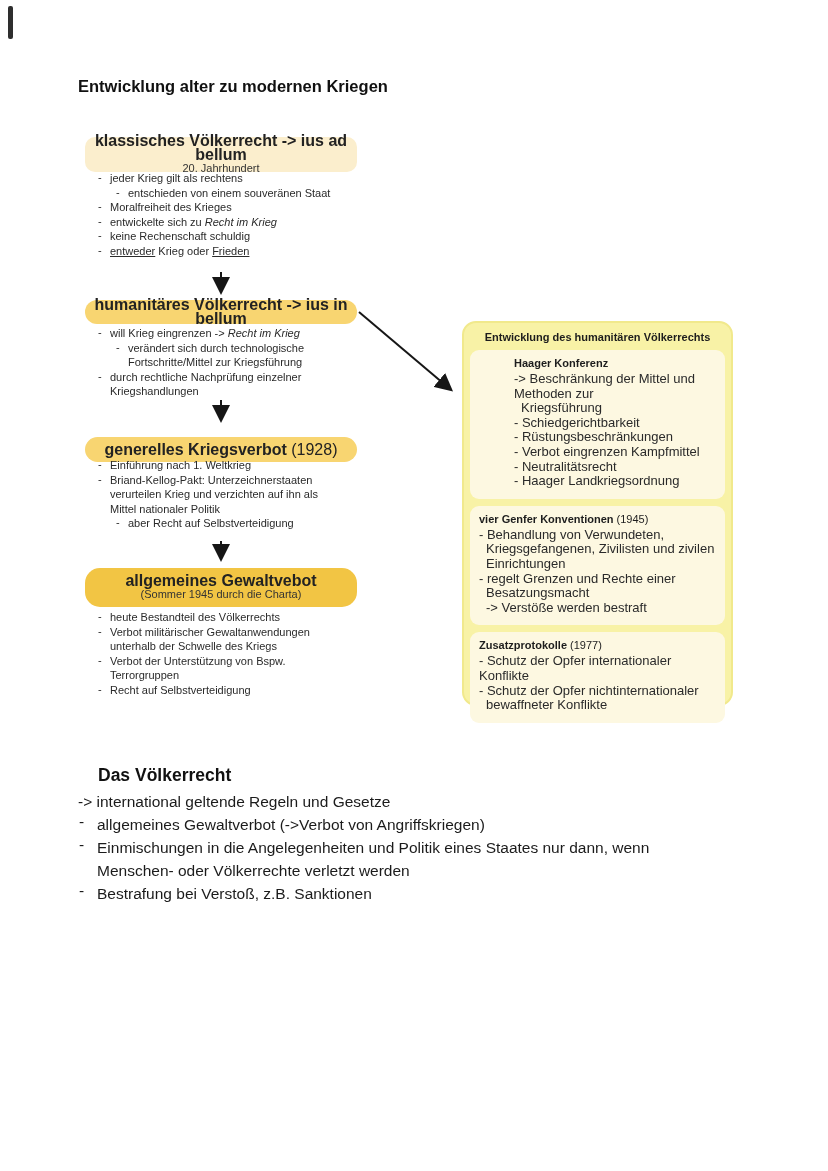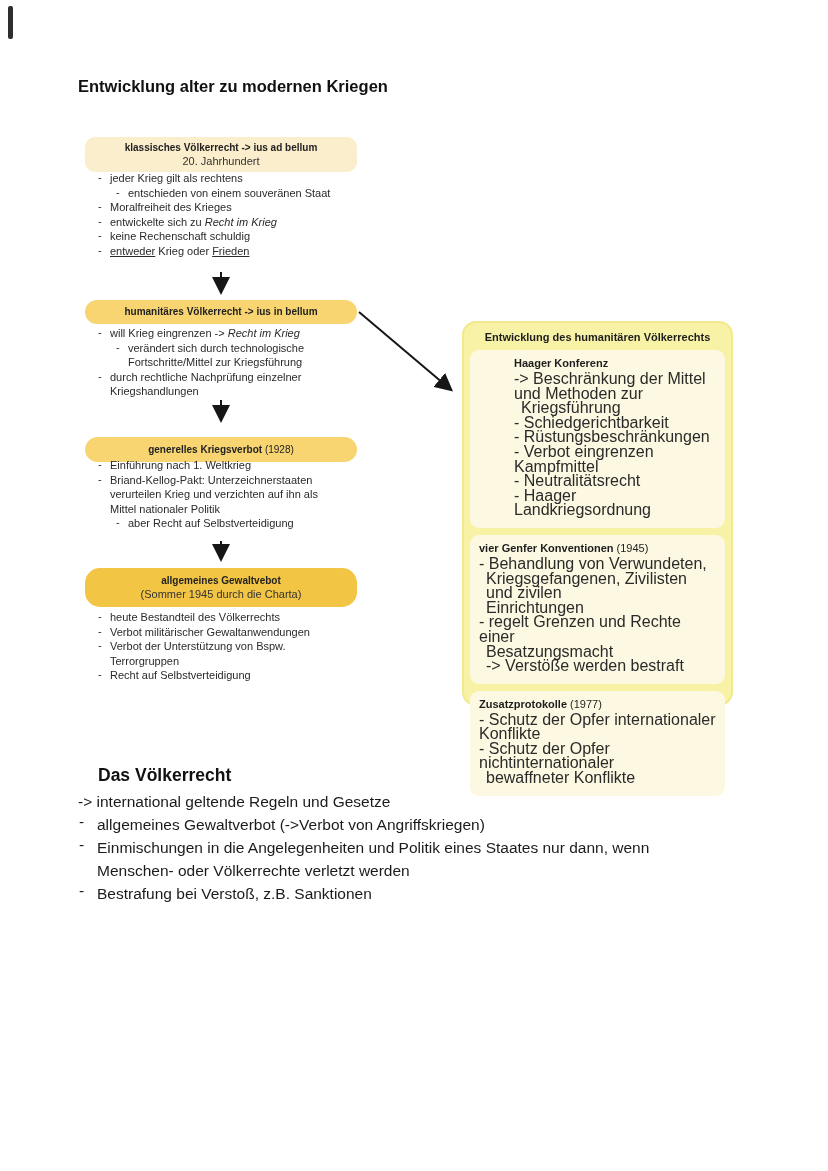--- a/index.html
+++ b/index.html
@@ -10,41 +10,41 @@
   .ink-mark{position:absolute;left:8px;top:6px;width:5px;height:33px;background:#2e2e2e;border-radius:2px;}
   .h1{position:absolute;left:78px;top:77px;font-size:16.5px;font-weight:bold;color:#111;}
 
   
   .fbox{position:absolute;left:85px;width:272px;display:flex;flex-direction:column;justify-content:center;
         text-align:center;color:#222;box-sizing:border-box;}
   .b1{top:137px;height:35px;border-radius:10px;}
   .b2{top:300px;height:24px;border-radius:12px;}
   .b3{top:430px;height:25px;border-radius:13px;}
   .b4{top:568px;height:39px;border-radius:15px;}
-  .fbox-title{font-weight:bold;font-size:10px;line-height:14px;}
+  .fbox-title{font-weight:bold;font-size:16px;line-height:14px;}
   .fbox-sub{font-size:11px;line-height:13.5px;font-weight:normal;color:#333;}
   .reg{font-weight:normal;}
 
   
   .flist{position:absolute;left:95px;width:268px;font-size:11px;color:#2a2a2a;}
   .l1{top:171px}.l2{top:326px}.l3{top:458px}.l4{top:610px}
   .li{position:relative;line-height:14.6px;padding-left:15px;}
   .li.i1{padding-left:33px;}
   .li.dash::before{content:"-";position:absolute;left:3px;top:-1px;}
   .li.i1.dash::before{left:21px;}
   .it{font-style:italic;}
   .un{text-decoration:underline;}
 
   
   .panel{position:absolute;left:462px;top:321px;width:271px;height:385px;box-sizing:border-box;
          border-radius:14px;border:2px solid #f1e98c;padding:5px 6px;}
   .panel-title{font-size:11px;font-weight:bold;text-align:center;margin:3px 0 7px;color:#1d1d1d;}
   .pcard{border-radius:9px;width:255px;margin:0 auto 7px;box-sizing:border-box;padding:6px 9px 10px;}
   .pcard-title{font-size:11px;font-weight:bold;line-height:15px;margin-bottom:1px;color:#1d1d1d;}
-  .pl{font-size:16px;line-height:14.6px;color:#2a2a2a;}
+  .pl{font-size:13px;line-height:14.6px;color:#2a2a2a;}
   .pl.i1{padding-left:7px;}
 
   
   .arrows{position:absolute;left:0;top:0;pointer-events:none;}
 
   
   .bottom-title{position:absolute;left:78px;top:765px;font-size:17.5px;font-weight:bold;color:#111;margin-left:20px;}
   .bottom-list{position:absolute;left:78px;top:790px;width:690px;font-size:15.5px;color:#1b1b1b;}
   .bli{position:relative;line-height:23px;}
   .bli.dash{padding-left:19px;}
@@ -95,20 +95,21 @@
       <div class="li dash i1"><span>aber Recht auf Selbstverteidigung</span></div>
     </div>
 
   <div class="fbox b4" style="background: rgb(242, 197, 68);">
     <div class="fbox-title">allgemeines Gewaltvebot</div>
     <div class="fbox-sub">(Sommer 1945 durch die Charta)</div>
   </div>
   <div class="flist l4">
       <div class="li dash"><span>heute Bestandteil des Völkerrechts</span></div>
       <div class="li dash"><span>Verbot militärischer Gewaltanwendungen</span></div>
+      <div class="li"><span>unterhalb der Schwelle des Kriegs</span></div>
       <div class="li dash"><span>Verbot der Unterstützung von Bspw.</span></div>
       <div class="li"><span>Terrorgruppen</span></div>
       <div class="li dash"><span>Recht auf Selbstverteidigung</span></div>
     </div>
 
   <div class="panel" style="background: rgb(248, 242, 166);">
     <div class="panel-title">Entwicklung des humanitären Völkerrechts</div>
 
     <div class="pcard" style="background: rgb(253, 248, 225); padding-left: 44px;">
       <div class="pcard-title"><span>Haager Konferenz</span><span class="reg"></span></div>

